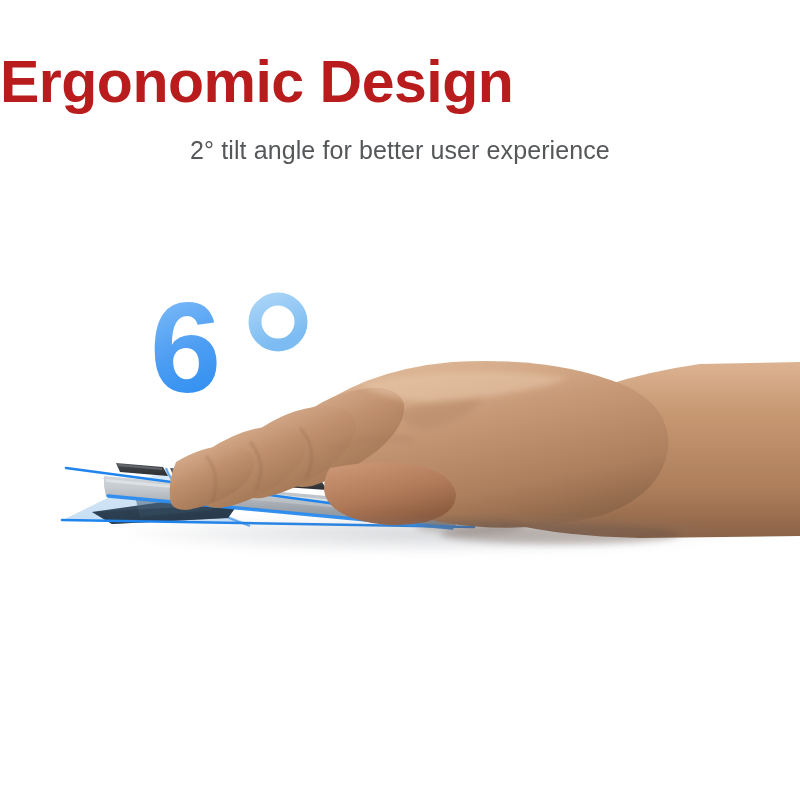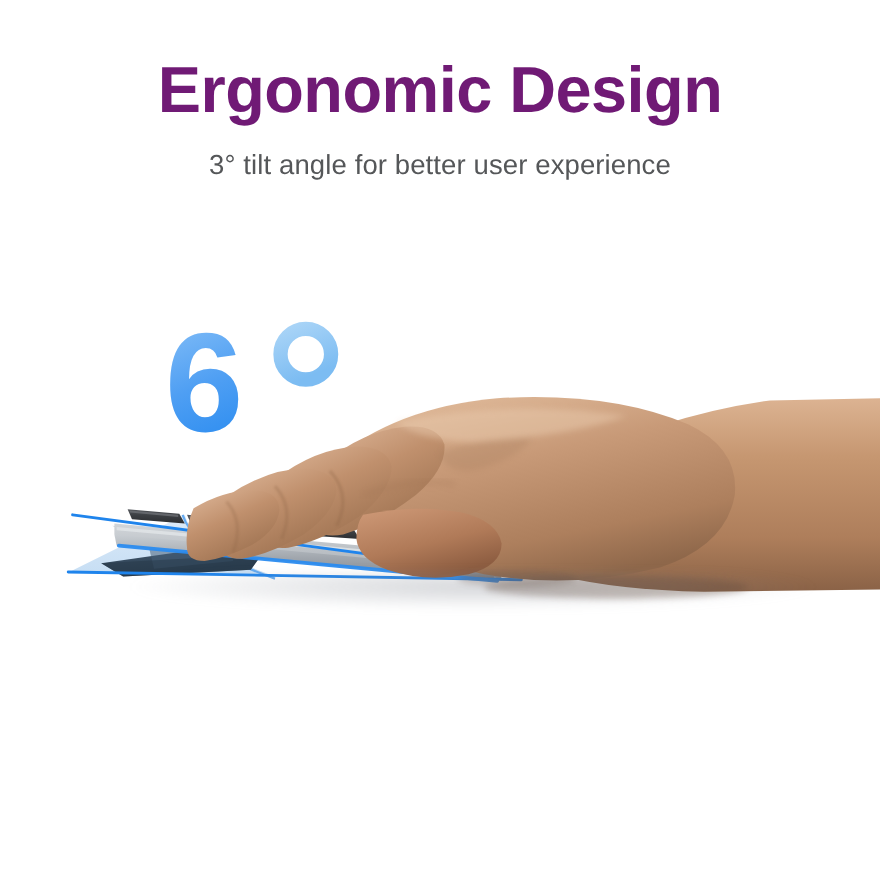--- a/index.html
+++ b/index.html
@@ -18,25 +18,24 @@
     background: #ffffff;
     overflow: hidden;
   }
 
   
   .headline {
     position: absolute;
     left: 0;
     top: 52px;
     width: 800px;
-    text-align: center;
     font-size: 59px;
     font-weight: bold;
     letter-spacing: -0.5px;
-    color: #701a75;
+    color: #b91c1c;
     line-height: 1.05;
     white-space: nowrap;
   }
   .subtitle {
     position: absolute;
     left: 0;
     top: 136px;
     width: 800px;
     text-align: center;
     font-size: 25px;
@@ -81,21 +80,21 @@
     filter: blur(4px);
   }
 </style>
 </head>
 <body>
 
 <div id="stage">
 
   <div class="headline">Ergonomic Design</div>
 
-  <div class="subtitle">3° tilt angle for better user experience</div>
+  <div class="subtitle">2° tilt angle for better user experience</div>
 
   <div class="photo">
     <svg width="800" height="320" viewBox="0 0 800 320" xmlns="http://www.w3.org/2000/svg">
       <defs>
 
         <linearGradient id="deckTop" x1="0" y1="0" x2="0" y2="1">
           <stop offset="0%" stop-color="#d2d6da"></stop>
           <stop offset="45%" stop-color="#bcc1c6"></stop>
           <stop offset="100%" stop-color="#a6acb2"></stop>
         </linearGradient>

